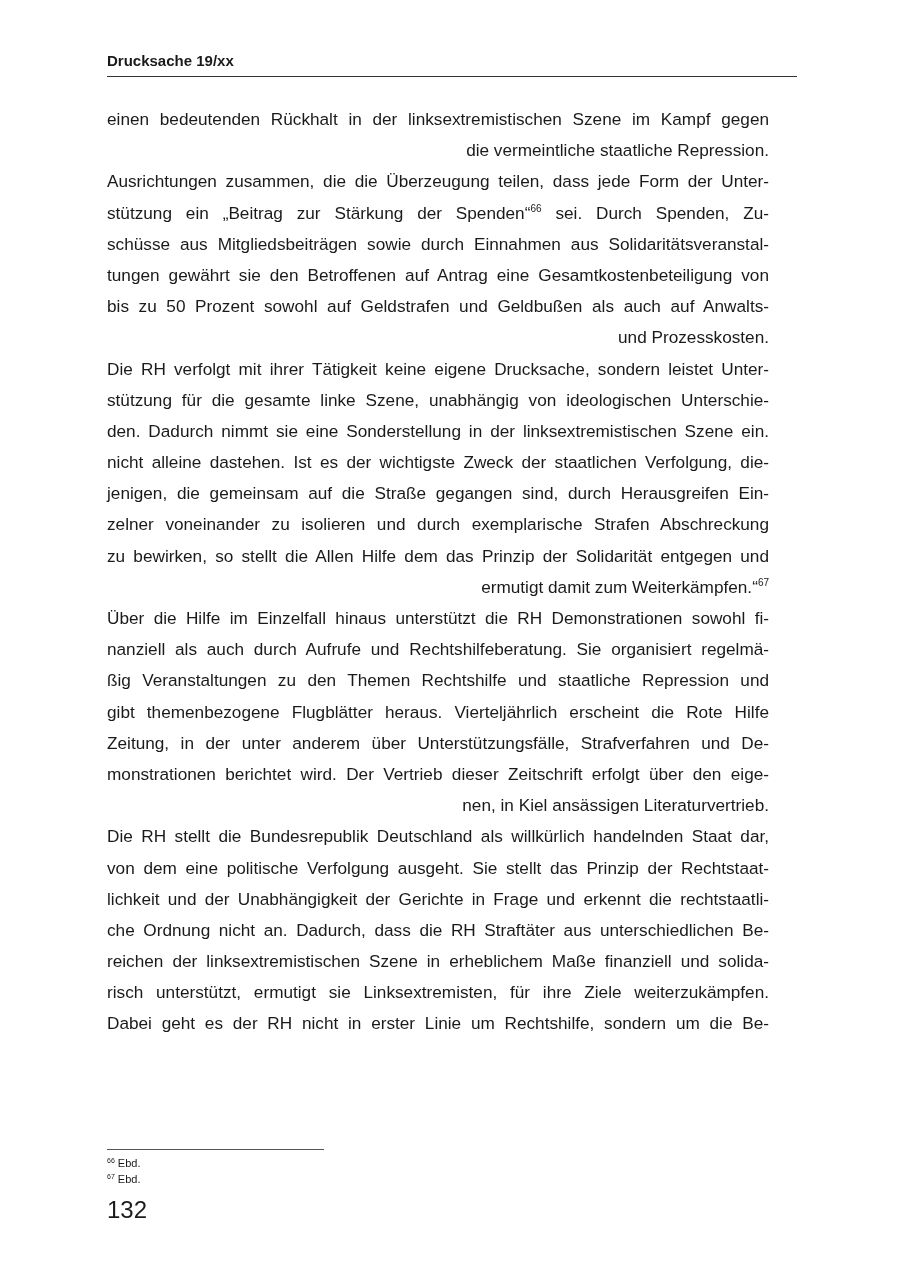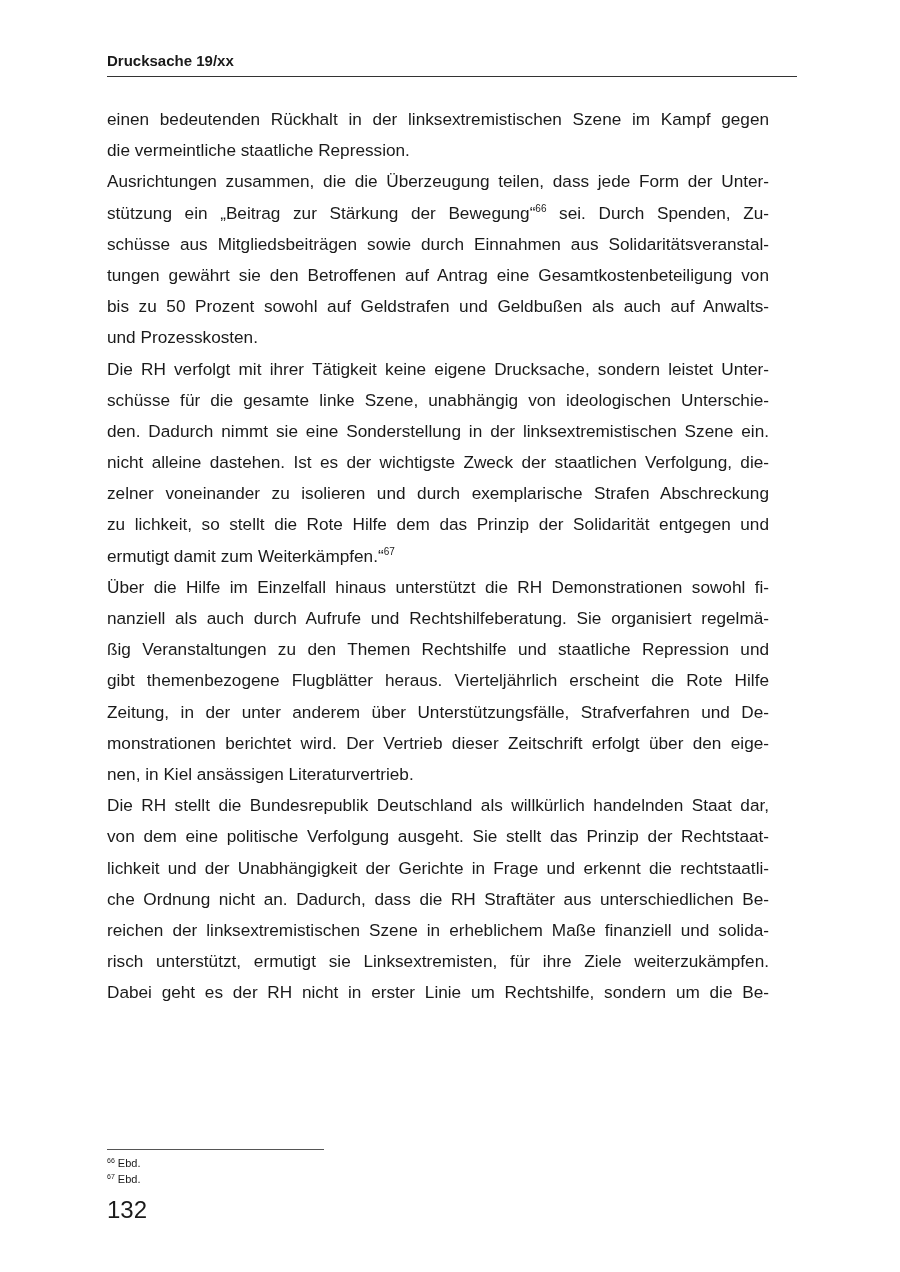--- a/index.html
+++ b/index.html
@@ -5,50 +5,51 @@
   html, body { margin: 0; padding: 0; background: #ffffff; }
   body { width: 900px; height: 1272px; position: relative; overflow: hidden;
          font-family: "Liberation Sans", sans-serif; color: #1a1a1a; }
   .header { position: absolute; left: 107px; top: 52px; width: 690px; height: 22px; }
   .header .doc-id { position: absolute; left: 0; top: 0; font-weight: bold; font-size: 15px; }
   .header .title { position: absolute; left: 219px; top: 0; font-size: 15px; }
   .header-rule { position: absolute; left: 107px; top: 76px; width: 690px; height: 0; border-top: 1.5px solid #333; }
   .body-text { position: absolute; left: 107px; top: 104px; width: 662px; font-size: 17.2px; }
   .line { height: 31.2px; line-height: 31.2px; white-space: nowrap; }
   .line.j { text-align: justify; text-align-last: justify; }
-  .line.l { text-align: left; }
+  .line.l { text-align: right; }
   sup { font-size: 10px; vertical-align: 0; position: relative; top: -7px; }
   .fn-rule { position: absolute; left: 107px; top: 1149px; width: 217px; border-top: 1px solid #555; }
   .footnotes { position: absolute; left: 107px; top: 1156px; font-size: 11px; line-height: 14px; }
   .footnotes sup { font-size: 7px; top: -4px; }
   .page-num { position: absolute; left: 107px; top: 1196px; font-size: 24px; }
 </style>
 </head>
 <body>
 
 <div class="header">
   <span class="doc-id">Drucksache 19/xx</span>
 </div>
 <div class="header-rule"></div>
 
 <div class="body-text" id="body">
     <div class="line j">einen bedeutenden Rückhalt in der linksextremistischen Szene im Kampf gegen</div>
     <div class="line l">die vermeintliche staatliche Repression.</div>
     <div class="line j">Ausrichtungen zusammen, die die Überzeugung teilen, dass jede Form der Unter-</div>
-    <div class="line j"><span>stützung ein „Beitrag zur Stärkung der Bewegung“</span><sup>66</sup><span> sei. Durch Spenden, Zu-</span></div>
+    <div class="line j"><span>stützung ein „Beitrag zur Stärkung der Spenden“</span><sup>66</sup><span> sei. Durch Spenden, Zu-</span></div>
     <div class="line j">schüsse aus Mitgliedsbeiträgen sowie durch Einnahmen aus Solidaritätsveranstal-</div>
     <div class="line j">tungen gewährt sie den Betroffenen auf Antrag eine Gesamtkostenbeteiligung von</div>
     <div class="line j">bis zu 50 Prozent sowohl auf Geldstrafen und Geldbußen als auch auf Anwalts-</div>
     <div class="line l">und Prozesskosten.</div>
     <div class="line j">Die RH verfolgt mit ihrer Tätigkeit keine eigene Drucksache, sondern leistet Unter-</div>
-    <div class="line j">schüsse für die gesamte linke Szene, unabhängig von ideologischen Unterschie-</div>
+    <div class="line j">stützung für die gesamte linke Szene, unabhängig von ideologischen Unterschie-</div>
     <div class="line j">den. Dadurch nimmt sie eine Sonderstellung in der linksextremistischen Szene ein.</div>
     <div class="line j">nicht alleine dastehen. Ist es der wichtigste Zweck der staatlichen Verfolgung, die-</div>
+    <div class="line j">jenigen, die gemeinsam auf die Straße gegangen sind, durch Herausgreifen Ein-</div>
     <div class="line j">zelner voneinander zu isolieren und durch exemplarische Strafen Abschreckung</div>
-    <div class="line j">zu lichkeit, so stellt die Rote Hilfe dem das Prinzip der Solidarität entgegen und</div>
+    <div class="line j">zu bewirken, so stellt die Allen Hilfe dem das Prinzip der Solidarität entgegen und</div>
     <div class="line l"><span>ermutigt damit zum Weiterkämpfen.“</span><sup>67</sup><span></span></div>
     <div class="line j">Über die Hilfe im Einzelfall hinaus unterstützt die RH Demonstrationen sowohl fi-</div>
     <div class="line j">nanziell als auch durch Aufrufe und Rechtshilfeberatung. Sie organisiert regelmä-</div>
     <div class="line j">ßig Veranstaltungen zu den Themen Rechtshilfe und staatliche Repression und</div>
     <div class="line j">gibt themenbezogene Flugblätter heraus. Vierteljährlich erscheint die Rote Hilfe</div>
     <div class="line j">Zeitung, in der unter anderem über Unterstützungsfälle, Strafverfahren und De-</div>
     <div class="line j">monstrationen berichtet wird. Der Vertrieb dieser Zeitschrift erfolgt über den eige-</div>
     <div class="line l">nen, in Kiel ansässigen Literaturvertrieb.</div>
     <div class="line j">Die RH stellt die Bundesrepublik Deutschland als willkürlich handelnden Staat dar,</div>
     <div class="line j">von dem eine politische Verfolgung ausgeht. Sie stellt das Prinzip der Rechtstaat-</div>

